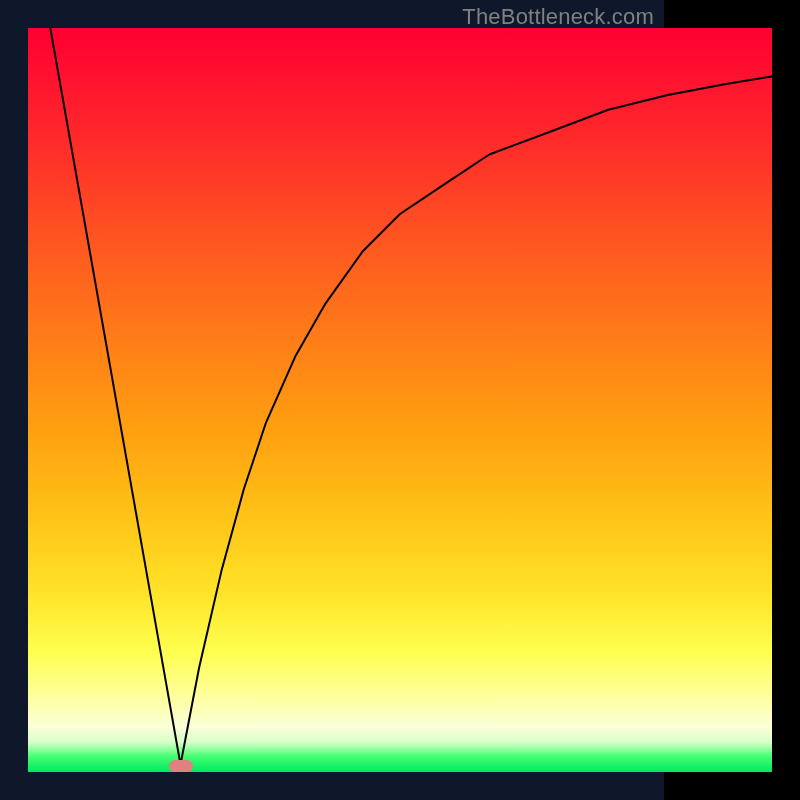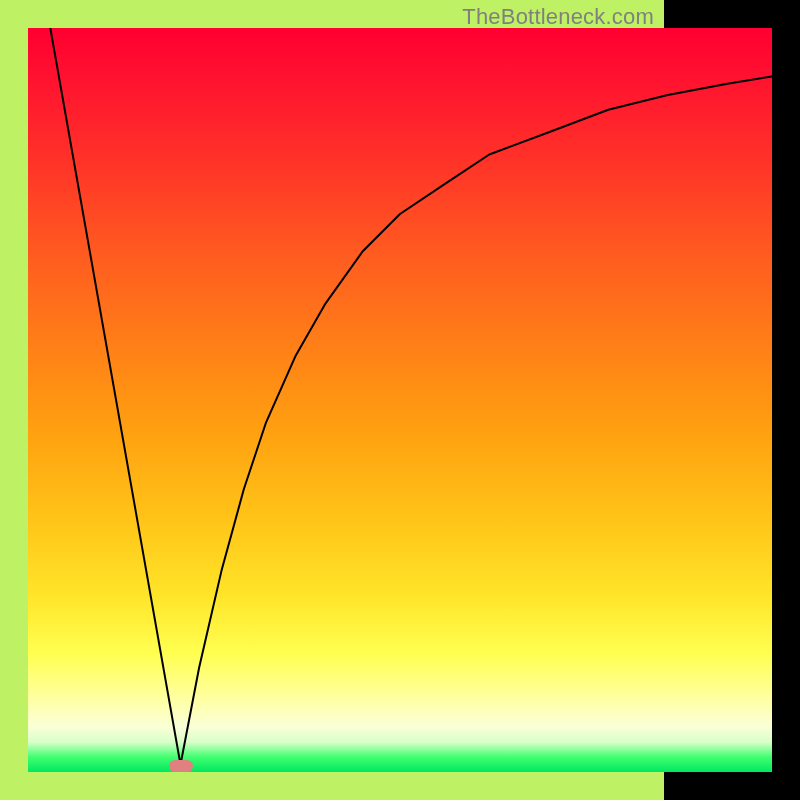--- a/index.html
+++ b/index.html
@@ -8,21 +8,21 @@
     width: 800px;
     height: 800px;
     overflow: hidden;
     background: #000;
     font-family: Arial, Helvetica, sans-serif;
   }
   .frame {
     position: relative;
     width: 664px;
     height: 800px;
-    background: #bef264;
+    background: #0f172a;
   }
   .plot-area {
     position: absolute;
     left: 28px;
     top: 28px;
     width: 744px;
     height: 744px;
     overflow: hidden;
   }
   .gradient-bg {

